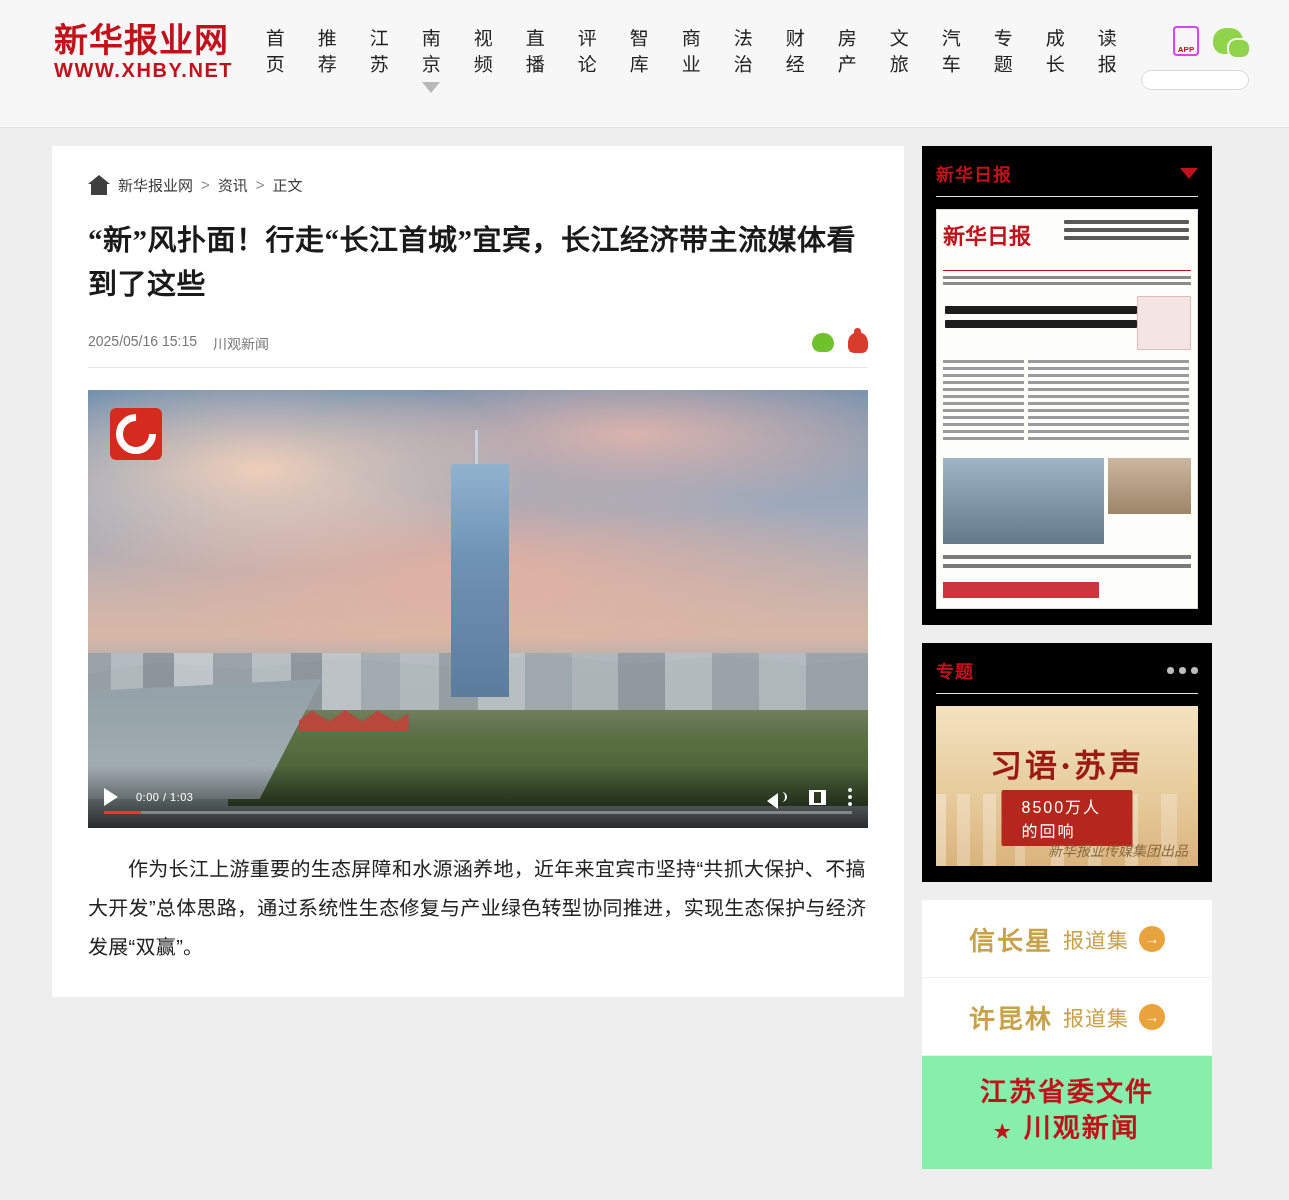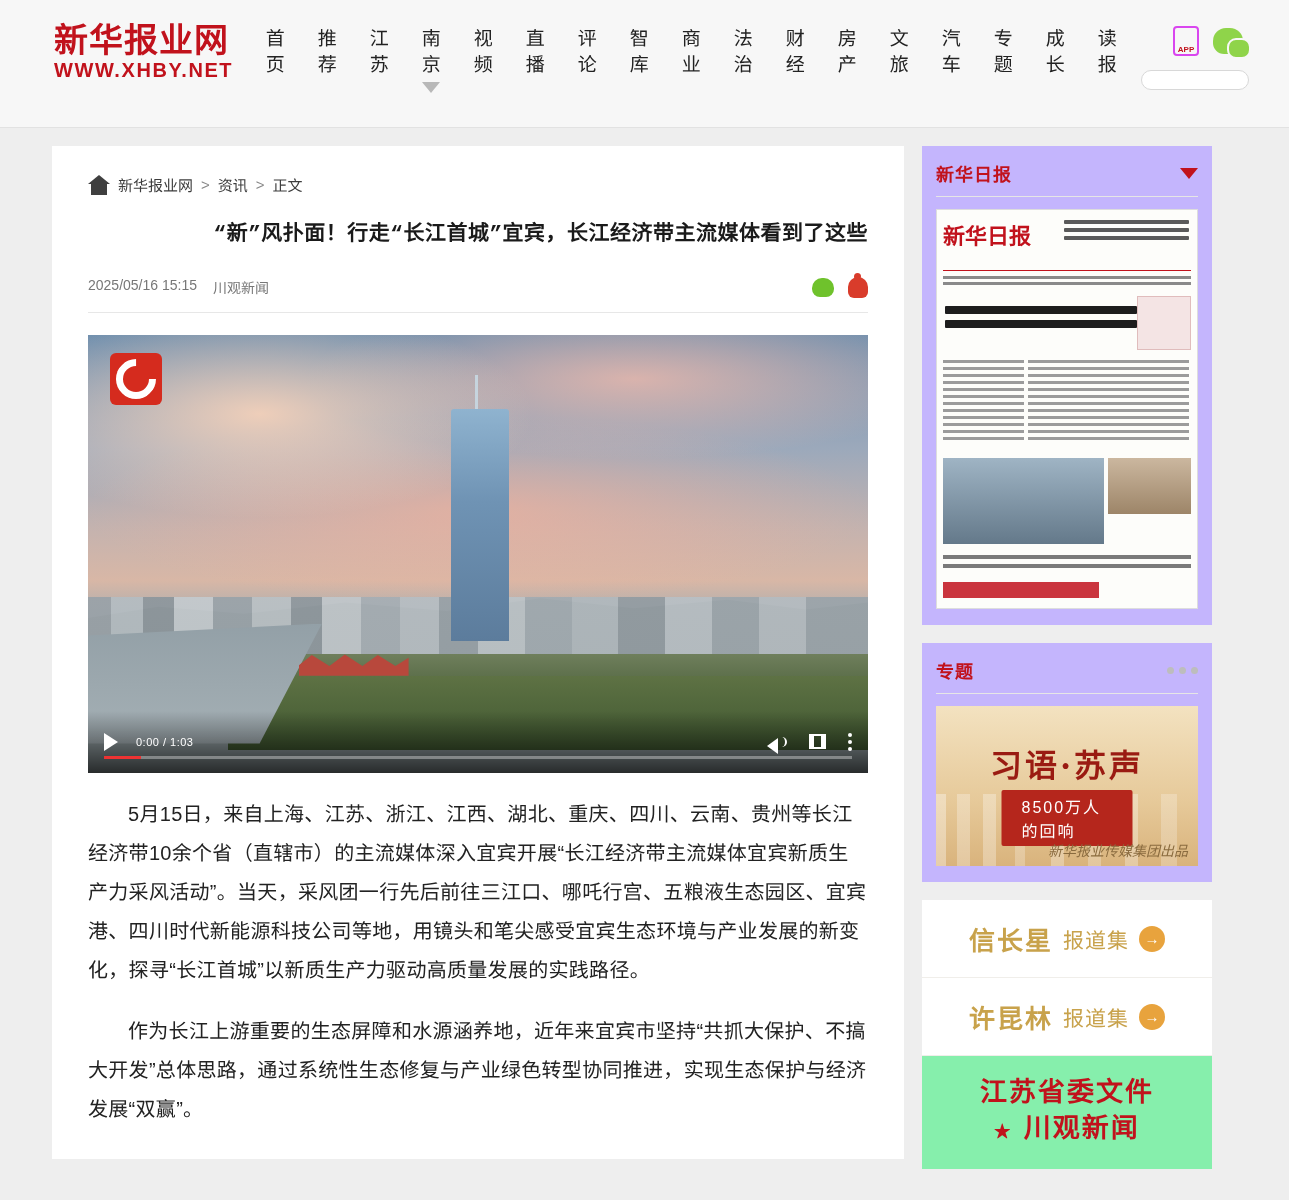--- a/index.html
+++ b/index.html
@@ -171,28 +171,27 @@
     position: absolute;
     left: 3px; top: 9px;
     width: 16px; height: 11px;
     background: #3f3f3f;
   }
   .crumb-sep { color: #888; }
   .crumb-link { cursor: pointer; }
 
   
   .headline {
-    font-family: Liberation Mono, monospace;
-    font-size: 21px;
+    font-family: Liberation Serif, serif;
+    font-size: 29px;
     font-weight: bold;
     color: #1a1a1a;
     line-height: 1.5;
     margin: 18px 0 0 0;
     letter-spacing: 0.5px;
-    text-align: right;
   }
   .meta-row {
     display: flex;
     align-items: center;
     margin-top: 26px;
     padding-bottom: 14px;
     border-bottom: 1px solid #e7e7e7;
   }
   .meta-left {
     font-size: 14px;
@@ -386,21 +385,21 @@
     font-size: 20px;
     line-height: 1.95;
     color: #222;
     text-indent: 2em;
     margin: 22px 0 0 0;
     letter-spacing: 0.3px;
   }
 
   
   .side-card {
-    background: #c4b5fd;
+    background: #000000;
     padding: 14px 14px 16px 14px;
   }
   .side-head {
     display: flex;
     align-items: center;
     border-bottom: 1px solid #e6e6e6;
     padding-bottom: 10px;
     margin-bottom: 12px;
   }
   .side-title {
@@ -653,21 +652,20 @@
               <i></i>
             </span>
         </span>
       </div>
       <div class="vid-progress">
           <i></i>
         </div>
     </div>
 
     <div class="article-body">
-      <p>5月15日，来自上海、江苏、浙江、江西、湖北、重庆、四川、云南、贵州等长江经济带10余个省（直辖市）的主流媒体深入宜宾开展“长江经济带主流媒体宜宾新质生产力采风活动”。当天，采风团一行先后前往三江口、哪吒行宫、五粮液生态园区、宜宾港、四川时代新能源科技公司等地，用镜头和笔尖感受宜宾生态环境与产业发展的新变化，探寻“长江首城”以新质生产力驱动高质量发展的实践路径。</p>
       <p>作为长江上游重要的生态屏障和水源涵养地，近年来宜宾市坚持“共抓大保护、不搞大开发”总体思路，通过系统性生态修复与产业绿色转型协同推进，实现生态保护与经济发展“双赢”。</p>
     </div>
   </div>
 
   <div class="side-col">
 
     <div class="side-card">
       <div class="side-head">
         <span class="side-title">新华日报</span>
         <span class="side-caret"></span>

